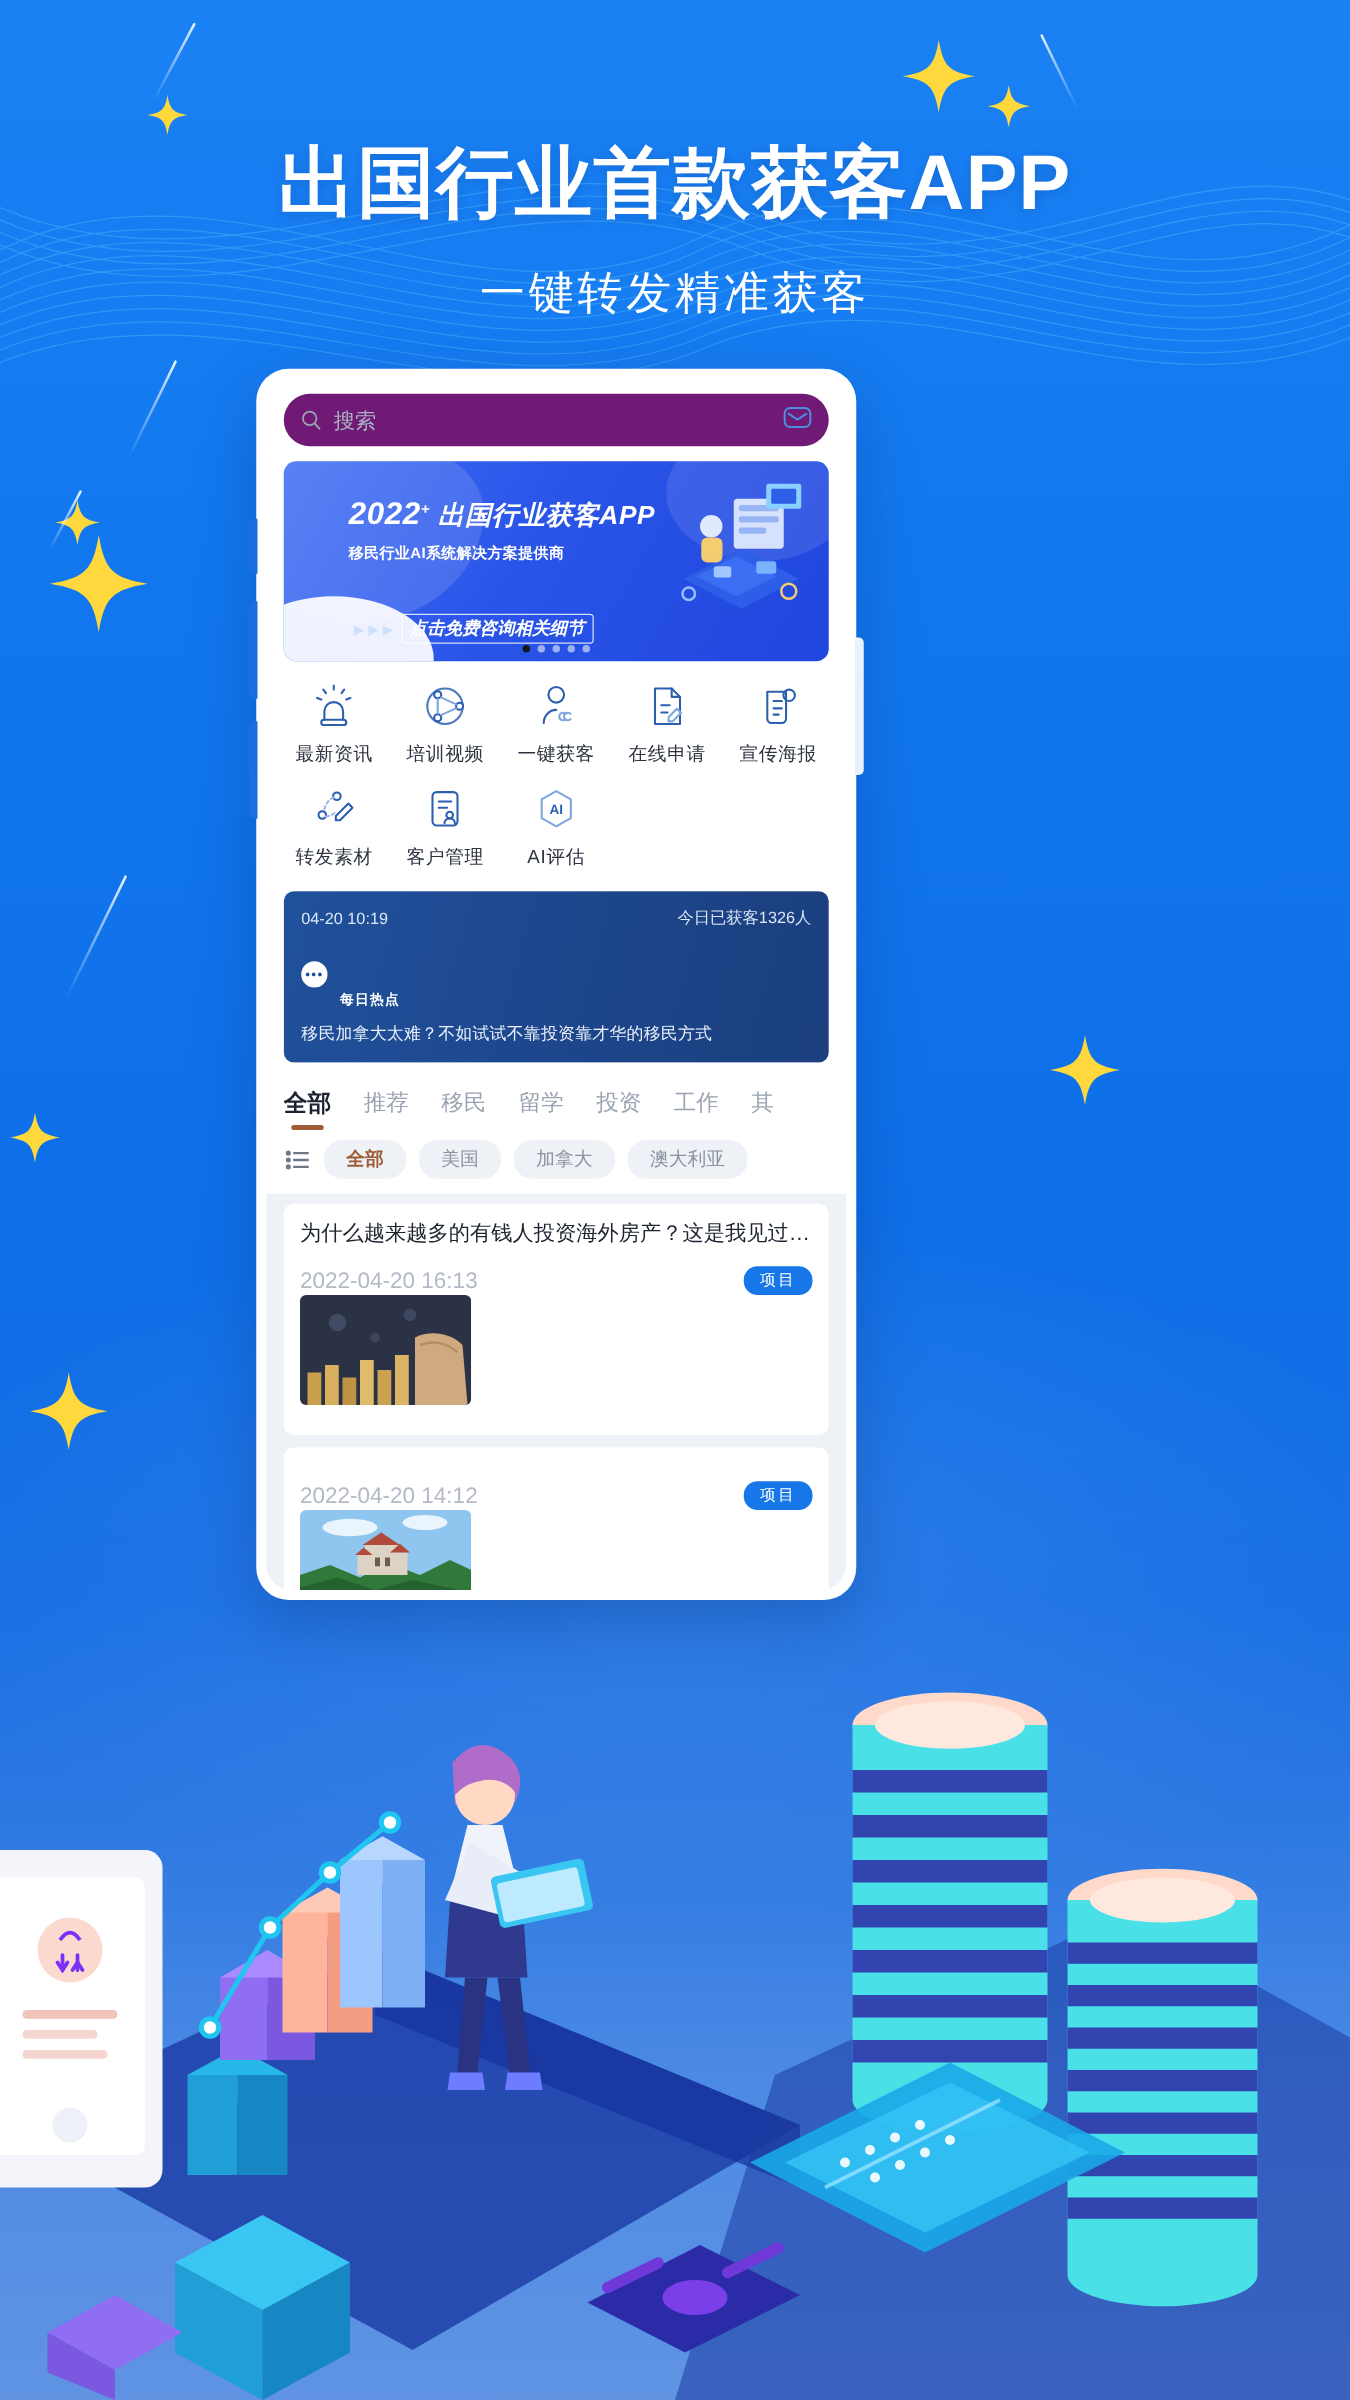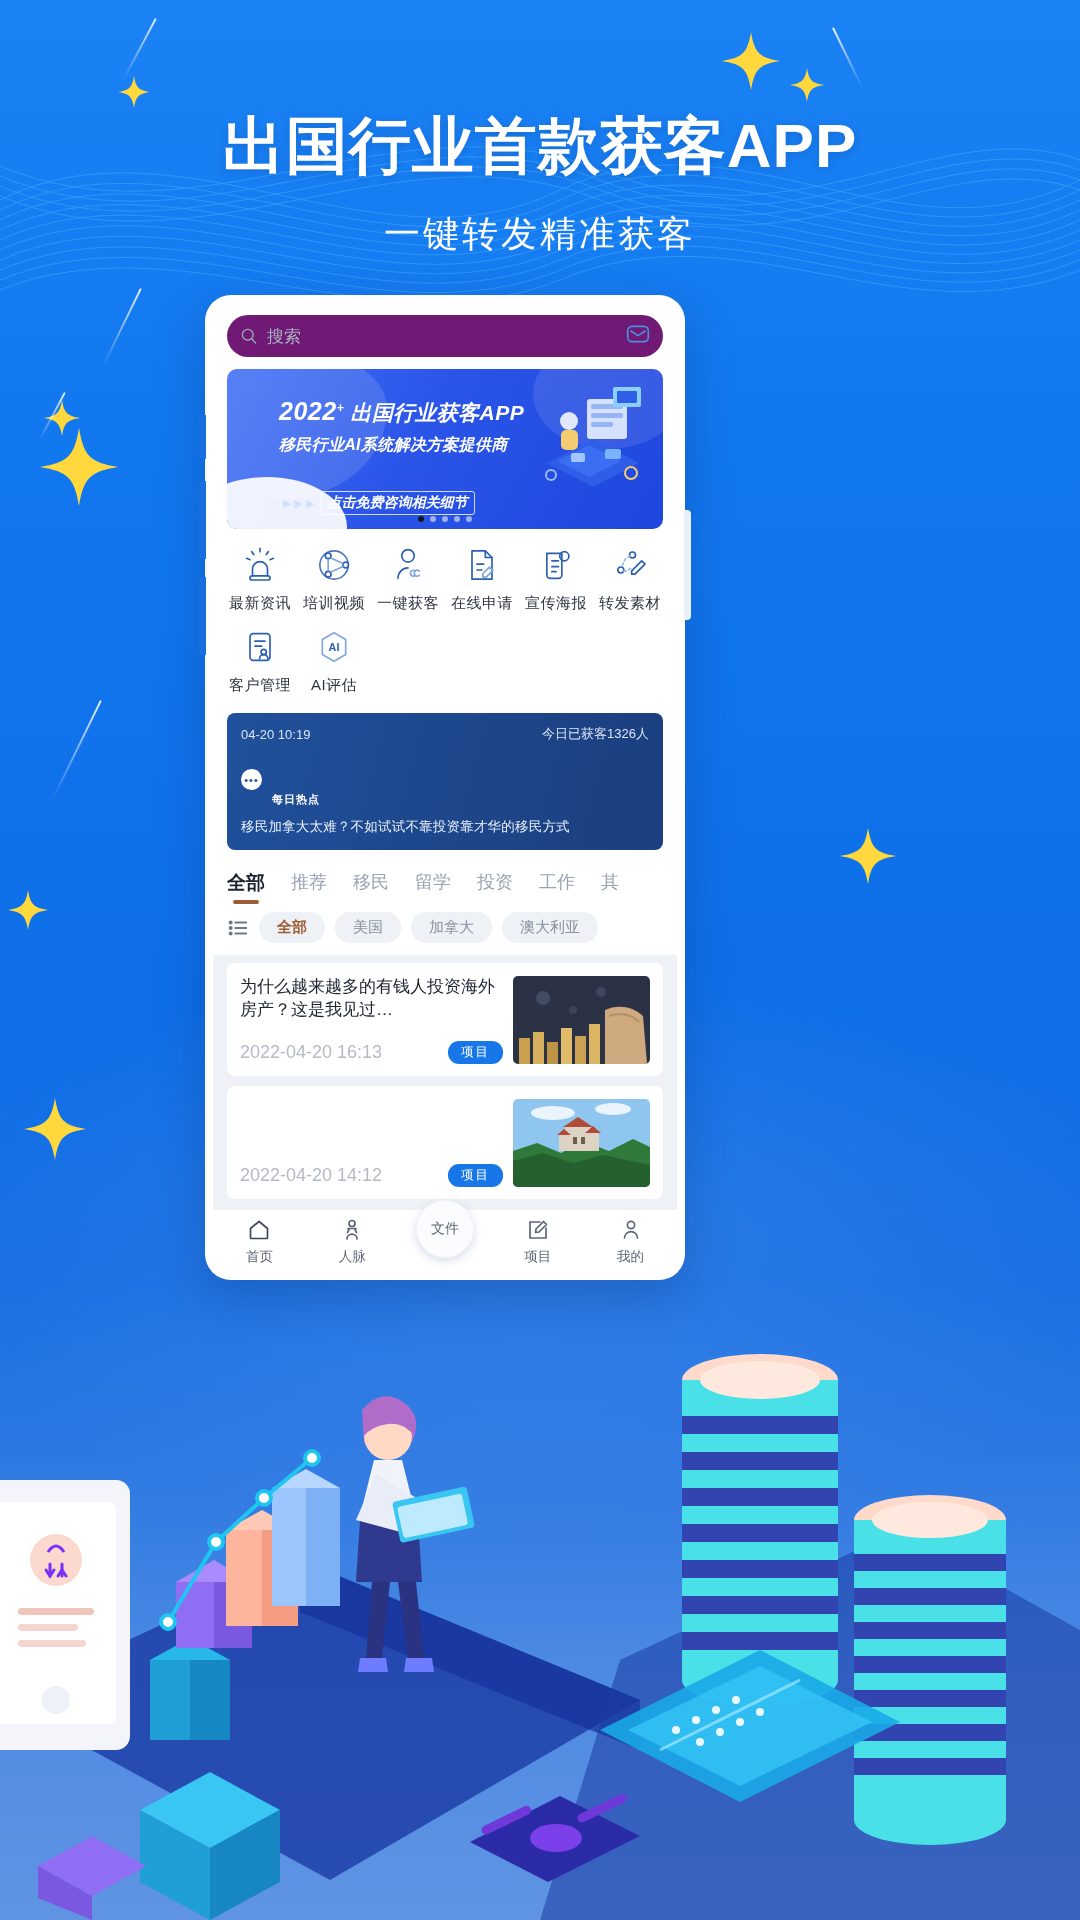--- a/index.html
+++ b/index.html
@@ -77,33 +77,33 @@
     position:relative; height:160px; border-radius:10px; overflow:hidden;
     background:linear-gradient(120deg,#3f6ff5 0%, #2a54e8 45%, #1f46dd 100%);
   }
   .banner .blob1{position:absolute;left:-30px;top:-20px;width:190px;height:150px;background:rgba(255,255,255,.13);border-radius:50% 50% 55% 45%/60% 40% 60% 40%;}
   .banner .blob2{position:absolute;left:-40px;bottom:-48px;width:160px;height:100px;background:rgba(255,255,255,.92);border-radius:50%;}
   .banner .blob3{position:absolute;right:-20px;top:-30px;width:150px;height:110px;background:rgba(255,255,255,.10);border-radius:50%;}
   .bn-txt { position:absolute; left:52px; top:28px; color:#fff; }
   .bn-l1 { font-size:21px; font-weight:bold; font-style:italic; letter-spacing:.5px; white-space:nowrap;}
   .bn-l1 .yr{font-size:25px;}
   .bn-l1 .plus{font-size:12px; vertical-align:super;}
-  .bn-l2 { font-size:16px; font-weight:bold; font-style:italic; margin-top:8px; letter-spacing:.3px; white-space:nowrap;}
+  .bn-l2 { font-size:12px; font-weight:bold; margin-top:8px; letter-spacing:.3px; white-space:nowrap;}
   .bn-cta-row { position:absolute; left:56px; bottom:14px; display:flex; align-items:center; gap:6px;}
   .bn-arrow { color:#cfe0ff; font-size:11px; }
   .bn-cta { border:1px solid rgba(255,255,255,.8); border-radius:3px; color:#fff; font-size:14px; font-style:italic; font-weight:bold; padding:2px 6px; white-space:nowrap;}
   .bn-art { position:absolute; right:4px; top:8px; width:132px; height:118px; }
   .dots { position:absolute; left:50%; transform:translateX(-50%); bottom:7px; display:flex; gap:6px; }
   .dot { width:6px;height:6px;border-radius:50%;background:rgba(255,255,255,.55); }
   .dot.on { background:#101820; }
 
   
   .grid {
     background:#ffffff; padding:16px 10px 10px;
-    display:grid; grid-template-columns:repeat(6,1fr); row-gap:14px;
+    display:grid; grid-template-columns:repeat(5,1fr); row-gap:14px;
   }
   .gcell { display:flex; flex-direction:column; align-items:center; gap:9px; }
   .glabel { font-size:15px; color:#2d3340; letter-spacing:.5px; }
 
   
   .hot-holder { background:#ffffff; padding:8px 14px 10px; }
   .hot {
     background:#1e4a92; border-radius:8px; padding:12px 14px 14px; color:#fff;
     background-image:linear-gradient(105deg,#20519c 0%, #1d4589 60%, #1b3f7f 100%);
   }
@@ -121,21 +121,21 @@
   .tab.on { color:#1c2330; font-weight:bold; font-size:19px; }
   .tab.on::after { content:""; position:absolute; left:50%; transform:translateX(-50%); bottom:0; width:26px;height:4px;border-radius:2px;background:#9d5c34; }
 
   
   .chips-holder { background:#ffffff; padding:8px 14px 12px; display:flex; align-items:center; gap:10px;}
   .chip { background:#eef1f5; color:#8a93a2; font-size:15px; border-radius:15px; padding:6px 18px; white-space:nowrap;}
   .chip.on { color:#9d5c34; font-weight:bold; }
 
   
   .list { background:#eef2f7; padding:8px 14px 10px; display:flex; flex-direction:column; gap:10px; flex:1; }
-  .card { background:#fff; border-radius:8px; padding:13px 13px 12px; display:flex; gap:10px; }
+  .card { background:#fff; border-radius:8px; padding:13px 13px 24px; display:flex; gap:0;flex-direction:column; }
   .card-left { flex:1; display:flex; flex-direction:column; min-width:0; }
   .card-title { font-size:17px; line-height:1.35; color:#1d2430; font-weight:500; }
   .card-foot { margin-top:auto; padding-top:14px; display:flex; align-items:center; gap:10px;}
   .card-date { font-size:18px; color:#b3bac5; }
   .badge { margin-left:auto; background:#1877e8; color:#fff; font-size:12.5px; border-radius:11px; padding:3px 13px; letter-spacing:2px;}
   .thumb { width:137px; height:88px; border-radius:5px; overflow:hidden; flex:none; }
 
   
   .bnav { background:#ffffff; border-top:1px solid #eef1f5; height:74px; display:flex; align-items:flex-start; padding-top:8px; position:relative;}
   .bitem { flex:1; display:flex; flex-direction:column; align-items:center; gap:6px;}

